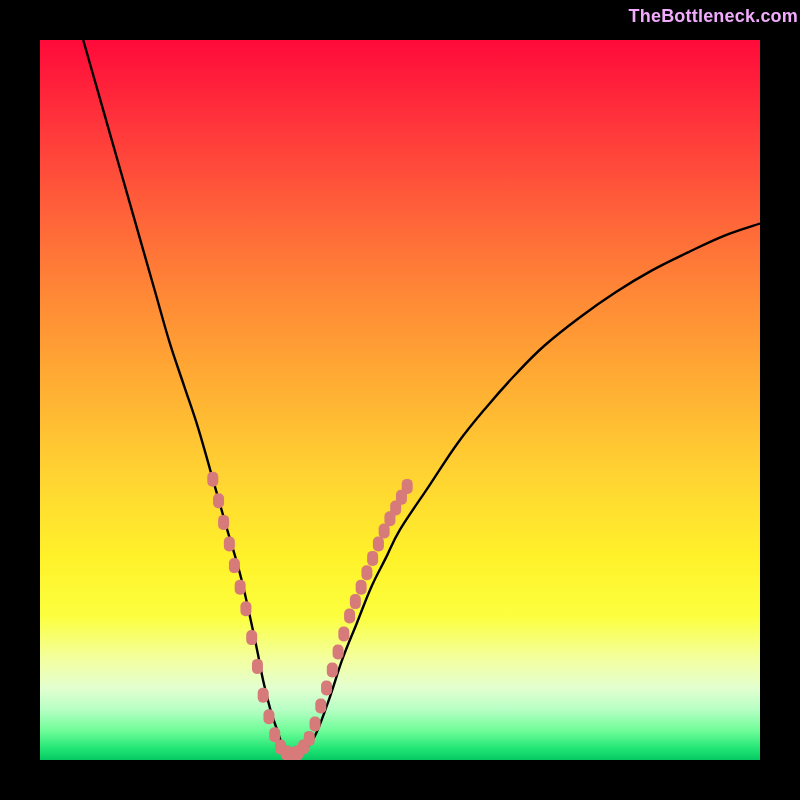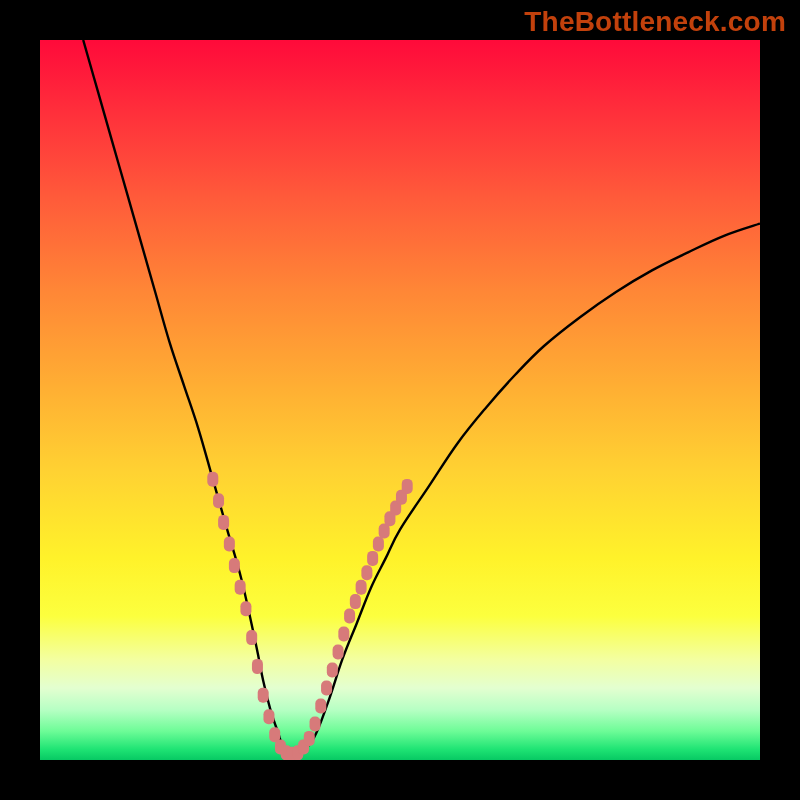--- a/index.html
+++ b/index.html
@@ -13,23 +13,23 @@
   }
   .frame {
     position: relative;
     width: 800px;
     height: 800px;
     background: #000;
   }
   .watermark {
     position: absolute;
     top: 6px;
-    right: 14px;
-    color: #c2410c;
-    font-size: 28px;
+    right: 2px;
+    color: #f0abfc;
+    font-size: 18px;
     font-weight: 600;
     letter-spacing: 0.2px;
     z-index: 10;
   }
   .plot-area {
     position: absolute;
     left: 40px;
     top: 40px;
     width: 720px;
     height: 720px;

